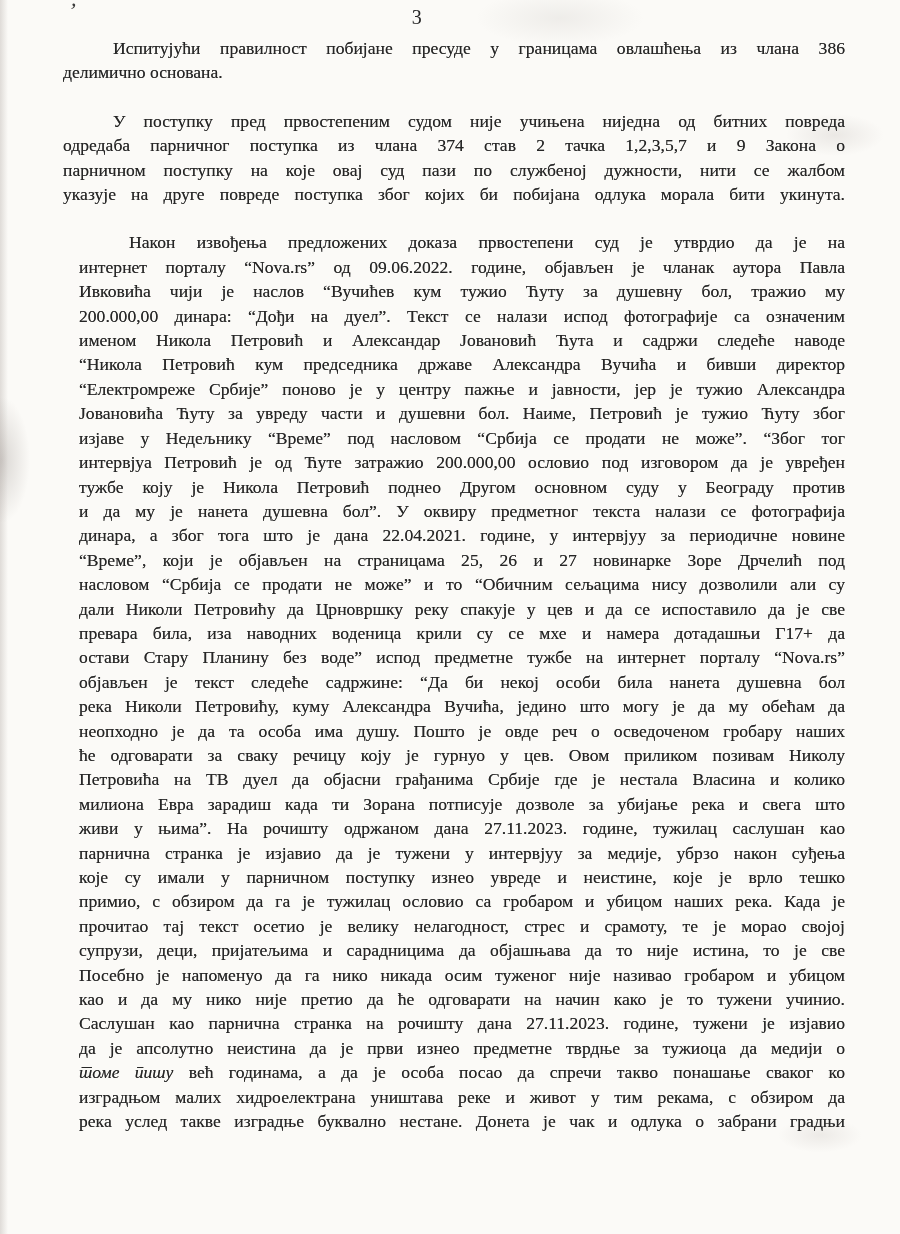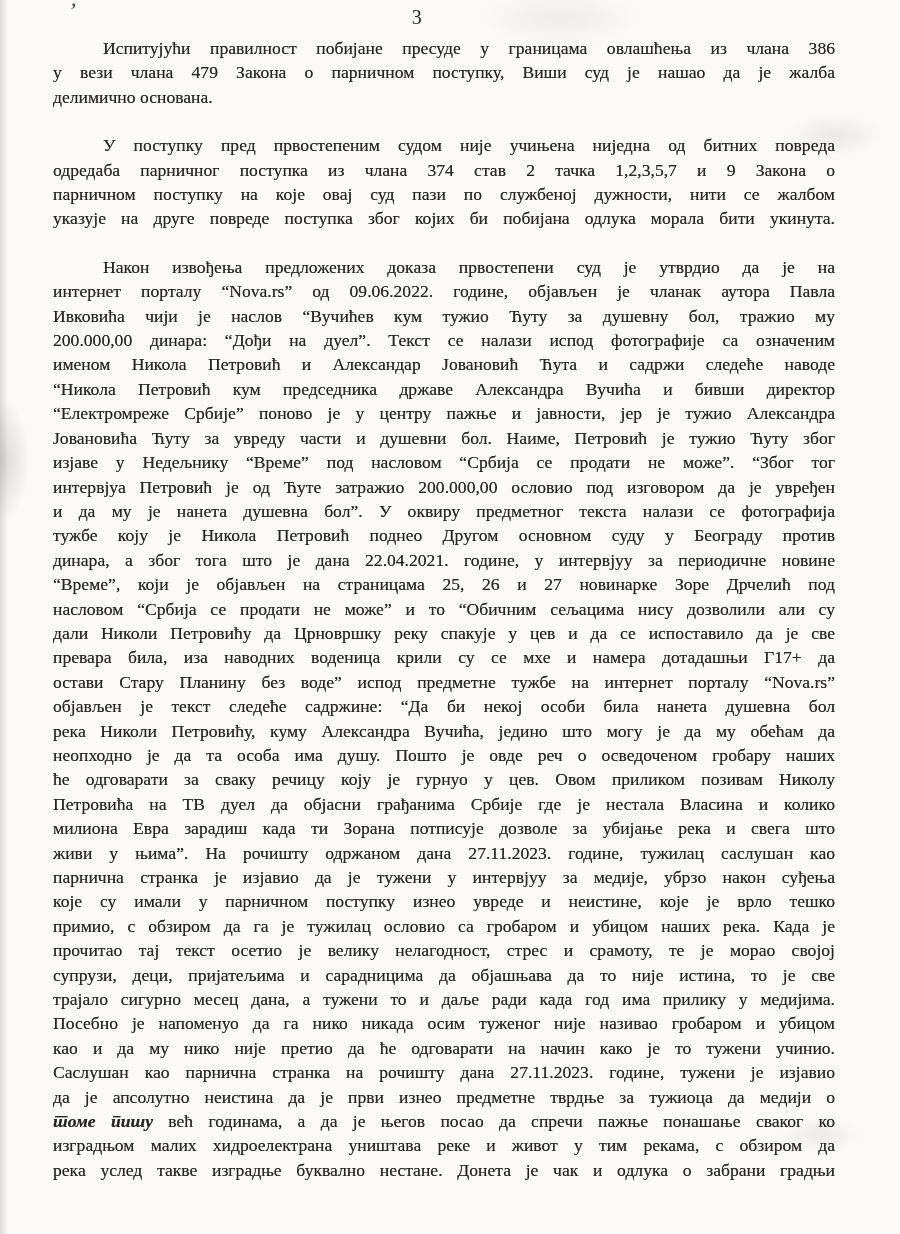--- a/index.html
+++ b/index.html
@@ -35,90 +35,88 @@
   .page-number{
     position:absolute;
     top:6px; left:0; width:900px;
     text-align:center;
     transform:translateX(-33px);
     font-size:20px;
     letter-spacing:0.5px;
   }
   .content{
     position:absolute;
-    left:53px; top:36px;
+    left:63px; top:36px;
     width:782px;
   }
   .paragraph{ margin:0 0 24px 0; }
-  .paragraph:last-child{ margin-bottom:0; }
+  .paragraph:last-child{ margin-bottom:0;margin-left:16px; }
   .line{
     font-size:17.6px;
     line-height:24.4px;
     text-align:justify;
     text-align-last:justify;
     white-space:normal;
     color:var(--ink);
     text-shadow:0 0 0.5px rgba(40,40,40,0.65);
   }
   .line.pfinal-left{ text-align-last:left; }
   .paragraph .line:first-child{ text-indent:50px; }
-  .it{ font-style:italic;font-weight:bold; }
+  .it{ font-style:italic; }
 </style>
 </head>
 <body>
 
 <div class="page">
   <span class="top-mark">,</span>
   <div class="page-number">3</div>
   <div class="content" id="doc-body">
       <div class="paragraph">
         <div class="line"><span>Испитујући правилност побијане пресуде у границама овлашћења из члана 386</span></div>
-        <div class="line"><span>у вези члана 479 Закона о парничном поступку, Виши суд је нашао да је жалба</span></div>
         <div class="line pfinal-left"><span>делимично основана.</span></div>
       </div>
       <div class="paragraph">
         <div class="line"><span>У поступку пред првостепеним судом није учињена ниједна од битних повреда</span></div>
         <div class="line"><span>одредаба парничног поступка из члана 374 став 2 тачка 1,2,3,5,7 и 9 Закона о</span></div>
         <div class="line"><span>парничном поступку на које овај суд пази по службеној дужности, нити се жалбом</span></div>
         <div class="line"><span>указује на друге повреде поступка због којих би побијана одлука морала бити укинута.</span></div>
       </div>
       <div class="paragraph">
         <div class="line"><span>Након извођења предложених доказа првостепени суд је утврдио да је на</span></div>
         <div class="line"><span>интернет порталу “Nova.rs” од 09.06.2022. године, објављен је чланак аутора Павла</span></div>
         <div class="line"><span>Ивковића чији је наслов “Вучићев кум тужио Ћуту за душевну бол, тражио му</span></div>
         <div class="line"><span>200.000,00 динара: “Дођи на дуел”. Текст се налази испод фотографије са означеним</span></div>
         <div class="line"><span>именом Никола Петровић и Александар Јовановић Ћута и садржи следеће наводе</span></div>
         <div class="line"><span>“Никола Петровић кум председника државе Александра Вучића и бивши директор</span></div>
         <div class="line"><span>“Електромреже Србије” поново је у центру пажње и јавности, јер је тужио Александра</span></div>
         <div class="line"><span>Јовановића Ћуту за увреду части и душевни бол. Наиме, Петровић је тужио Ћуту због</span></div>
         <div class="line"><span>изјаве у Недељнику “Време” под насловом “Србија се продати не може”. “Због тог</span></div>
         <div class="line"><span>интервјуа Петровић је од Ћуте затражио 200.000,00 ословио под изговором да је увређен</span></div>
+        <div class="line"><span>тужбе коју је Никола Петровић поднео Другом основном суду у Београду против</span></div>
         <div class="line"><span>и да му је нанета душевна бол”. У оквиру предметног текста налази се фотографија</span></div>
-        <div class="line"><span>тужбе коју је Никола Петровић поднео Другом основном суду у Београду против</span></div>
         <div class="line"><span>динара, а због тога што је дана 22.04.2021. године, у интервјуу за периодичне новине</span></div>
         <div class="line"><span>“Време”, који је објављен на страницама 25, 26 и 27 новинарке Зоре Дрчелић под</span></div>
         <div class="line"><span>насловом “Србија се продати не може” и то “Обичним сељацима нису дозволили али су</span></div>
         <div class="line"><span>дали Николи Петровићу да Црновршку реку спакује у цев и да се испоставило да је све</span></div>
         <div class="line"><span>превара била, иза наводних воденица крили су се мхе и намера дотадашњи Г17+ да</span></div>
         <div class="line"><span>остави Стару Планину без воде” испод предметне тужбе на интернет порталу “Nova.rs”</span></div>
         <div class="line"><span>објављен је текст следеће садржине: “Да би некој особи била нанета душевна бол</span></div>
         <div class="line"><span>река Николи Петровићу, куму Александра Вучића, једино што могу је да му обећам да</span></div>
         <div class="line"><span>неопходно је да та особа има душу. Пошто је овде реч о осведоченом гробару наших</span></div>
         <div class="line"><span>ће одговарати за сваку речицу коју је гурнуо у цев. Овом приликом позивам Николу</span></div>
         <div class="line"><span>Петровића на ТВ дуел да објасни грађанима Србије где је нестала Власина и колико</span></div>
         <div class="line"><span>милиона Евра зарадиш када ти Зорана потписује дозволе за убијање река и свега што</span></div>
         <div class="line"><span>живи у њима”. На рочишту одржаном дана 27.11.2023. године, тужилац саслушан као</span></div>
         <div class="line"><span>парнична странка је изјавио да је тужени у интервјуу за медије, убрзо након суђења</span></div>
         <div class="line"><span>које су имали у парничном поступку изнео увреде и неистине, које је врло тешко</span></div>
         <div class="line"><span>примио, с обзиром да га је тужилац ословио са гробаром и убицом наших река. Када је</span></div>
         <div class="line"><span>прочитао тај текст осетио је велику нелагодност, стрес и срамоту, те је морао својој</span></div>
         <div class="line"><span>супрузи, деци, пријатељима и сарадницима да објашњава да то није истина, то је све</span></div>
-        <div class="line"><span>трајало сигурно месец дана, а тужени то и даље ради када год има прилику у медијима.</span></div>
         <div class="line"><span>Посебно је напоменуо да га нико никада осим туженог није називао гробаром и убицом</span></div>
         <div class="line"><span>као и да му нико није претио да ће одговарати на начин како је то тужени учинио.</span></div>
         <div class="line"><span>Саслушан као парнична странка на рочишту дана 27.11.2023. године, тужени је изјавио</span></div>
         <div class="line"><span>да је апсолутно неистина да је први изнео предметне тврдње за тужиоца да медији о</span></div>
-        <div class="line"><span class="it">томе пишу</span><span> већ годинама, а да је његов посао да спречи пажње понашање сваког ко</span></div>
+        <div class="line"><span class="it">томе пишу</span><span> већ годинама, а да је особа посао да спречи такво понашање сваког ко</span></div>
         <div class="line"><span>изградњом малих хидроелектрана уништава реке и живот у тим рекама, с обзиром да</span></div>
         <div class="line"><span>река услед такве изградње буквално нестане. Донета је чак и одлука о забрани градњи</span></div>
       </div>
     </div>
 </div>
 
 </body></html>

